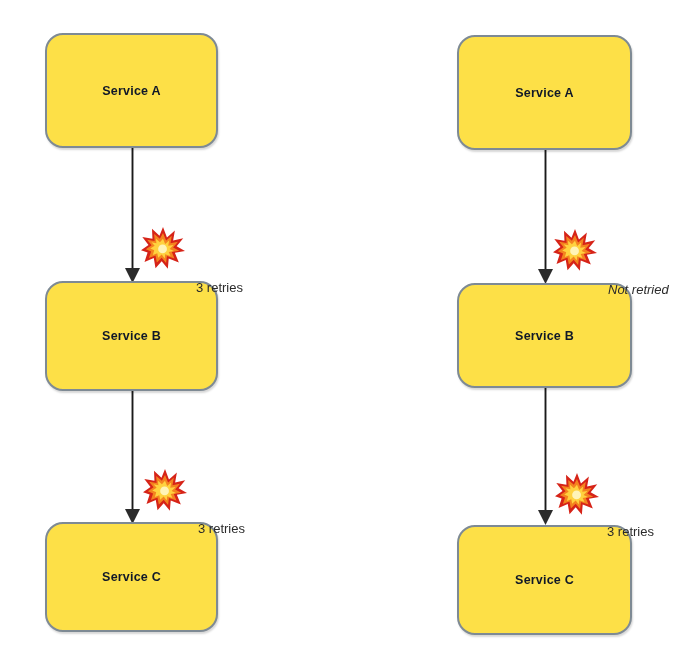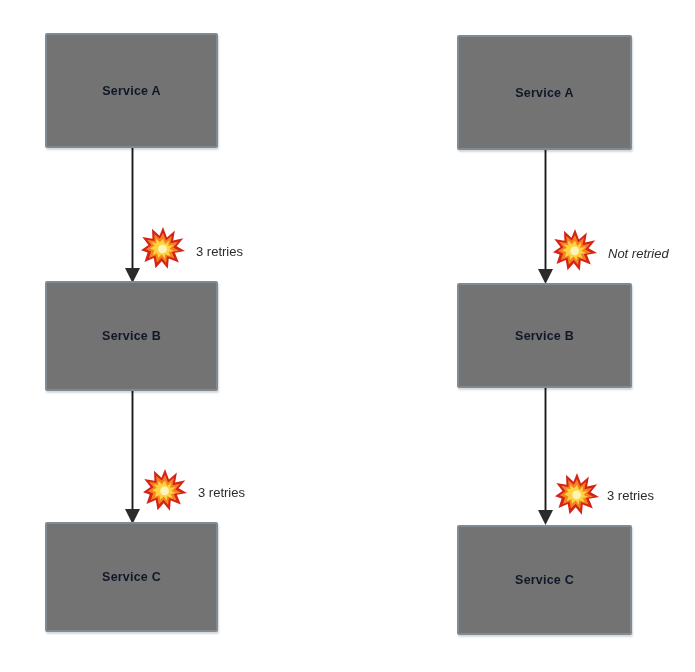--- a/index.html
+++ b/index.html
@@ -21,23 +21,23 @@
     left: 0;
     top: 0;
     width: 695px;
     height: 672px;
   }
 
   
   .node {
     position: absolute;
     box-sizing: border-box;
-    background: #737373;
+    background: #fde047;
     border: 2px solid #7e8a94;
-    border-radius: 2px;
+    border-radius: 18px;
     display: flex;
     align-items: center;
     justify-content: center;
     box-shadow: 1px 2px 2px rgba(0,0,0,0.16);
     z-index: 2;
   }
   .node-label {
     font-family: "Liberation Sans", sans-serif;
     font-size: 12.5px;
     font-weight: bold;
@@ -62,20 +62,21 @@
 
   
   .edge-label {
     position: absolute;
     font-family: "Liberation Sans", sans-serif;
     font-size: 13px;
     color: #2b2b2b;
     white-space: nowrap;
     z-index: 3;
     user-select: none;
+    margin-top: 36px;
   }
 </style>
 </head>
 <body>
 
 <div id="canvas">
 
   <div class="edge" style="left:120px; top:146px; width:26px; height:138px;">
     <svg width="26" height="138" viewBox="0 0 26 138">
       <line x1="12.5" y1="0" x2="12.5" y2="125" stroke="#1a1a1a" stroke-width="1.9"></line>

